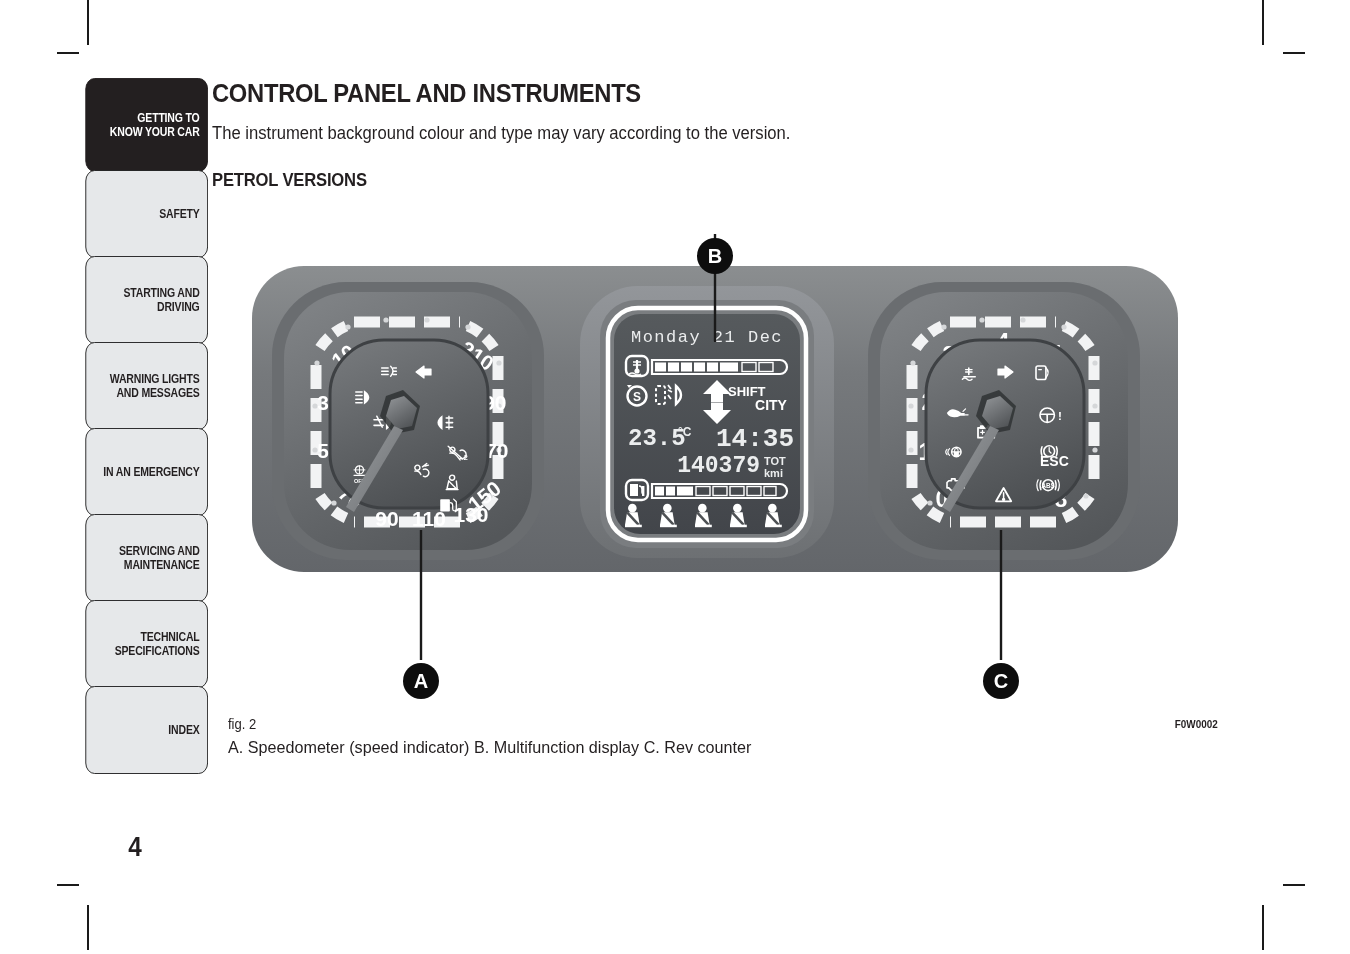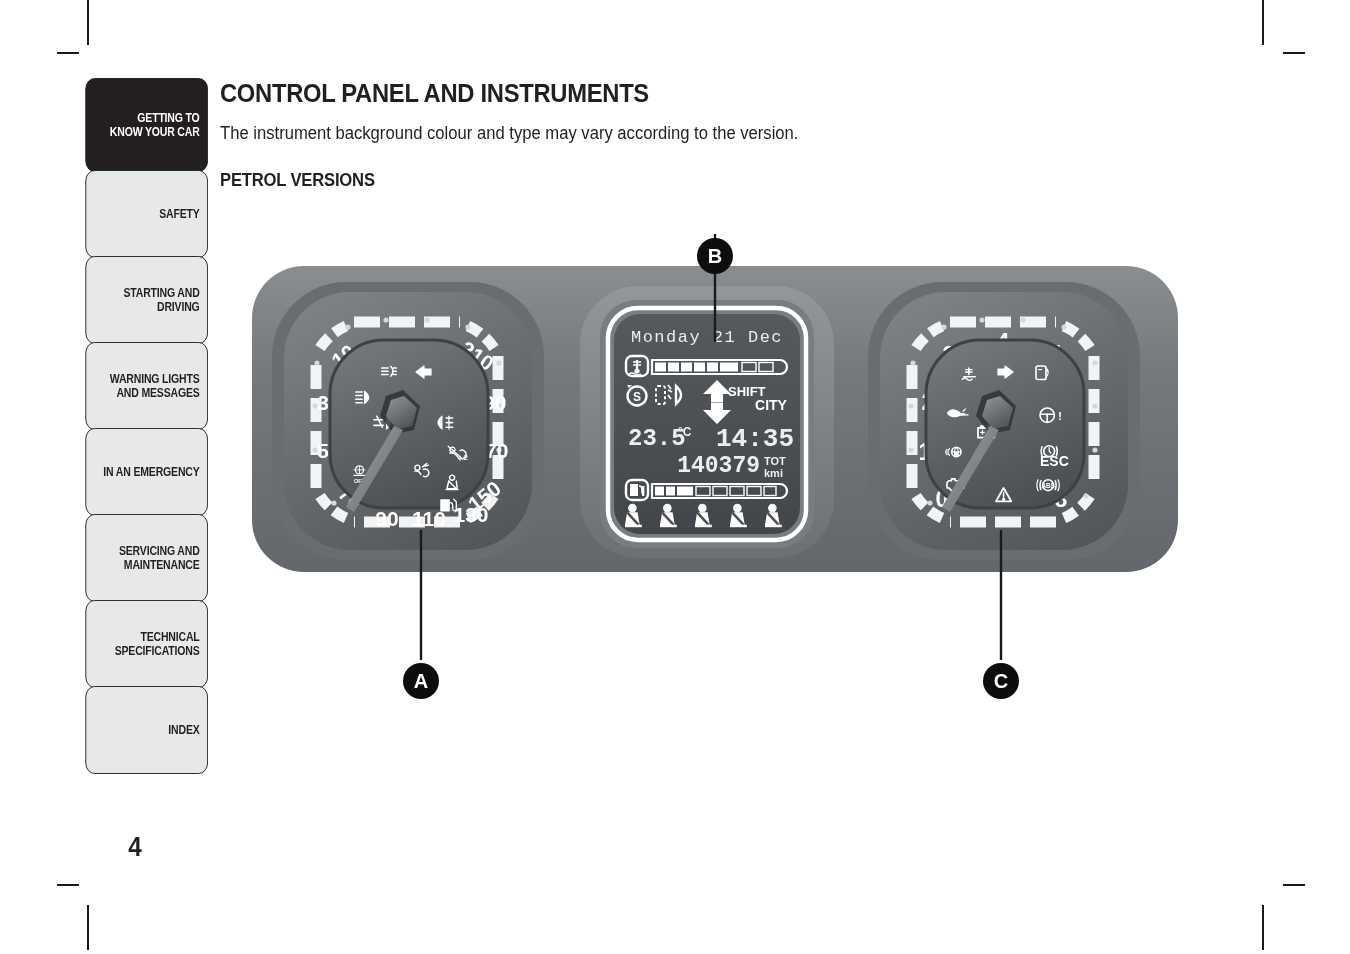--- a/index.html
+++ b/index.html
@@ -54,21 +54,21 @@
   .tab.t7{height:88px;}
 
   .pagenum{
     position:absolute;left:62px;top:832px;width:146px;
     text-align:center;
     font-size:27px;font-weight:bold;color:#231f20;
     transform:scaleX(0.9);
   }
 
   
-  .content{position:absolute;left:220px;top:80px;width:990px;}
+  .content{position:absolute;left:212px;top:80px;width:990px;}
   h1.title{
     margin:0;
     font-size:25px;
     line-height:27px;
     font-weight:bold;
     color:#231f20;
     letter-spacing:-0.3px;
     transform:scaleX(0.95);
     transform-origin:left top;
   }
@@ -571,14 +571,19 @@
     </g>
 
     <g>
       <line x1="773" y1="300" x2="773" y2="430" stroke="#1a1a1a" stroke-width="2.4"></line>
       <circle cx="773" cy="451" r="18" fill="#0d0d0d"></circle>
       <text x="773" y="458" text-anchor="middle" fill="#ffffff" font-family="'Liberation Sans', sans-serif" font-weight="bold" font-size="20">C</text>
     </g>
   </svg>
   </div>
 
+  <div class="caption">
+    <div class="capline1">fig. 2</div>
+    <div class="capcode">F0W0002</div>
+    <div class="capline2">A. Speedometer (speed indicator) B. Multifunction display C. Rev counter</div>
+  </div>
 
 </div>
 
 </body></html>

